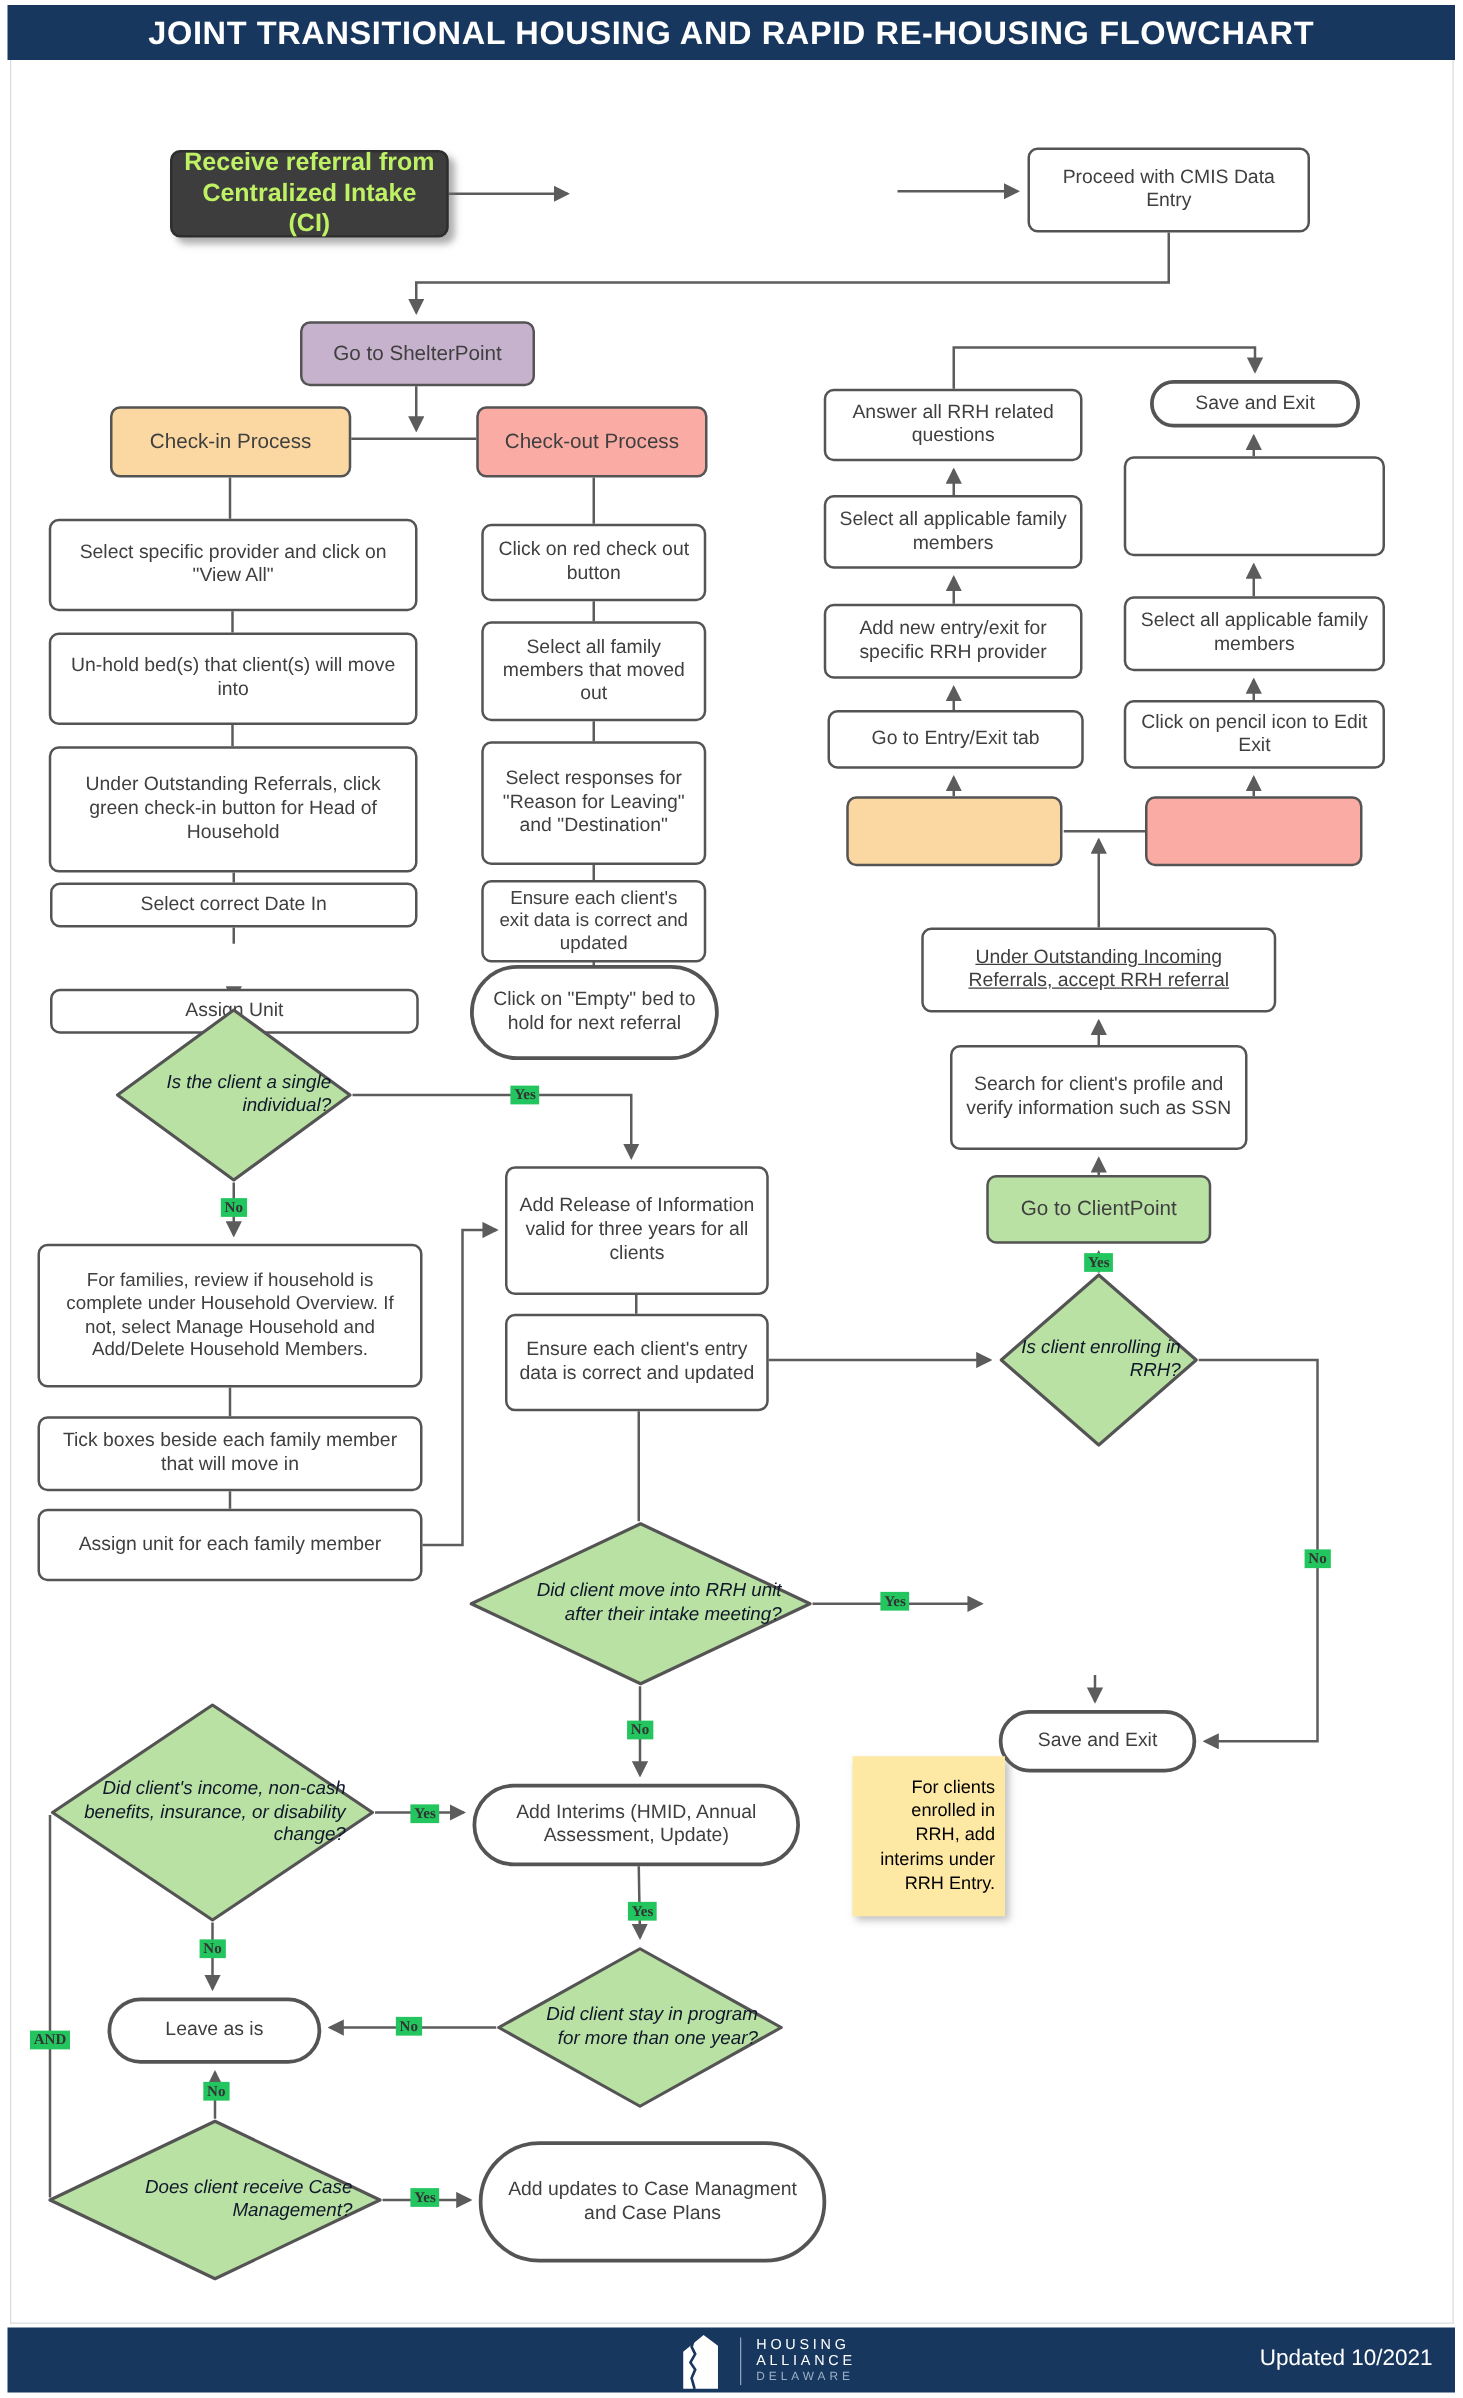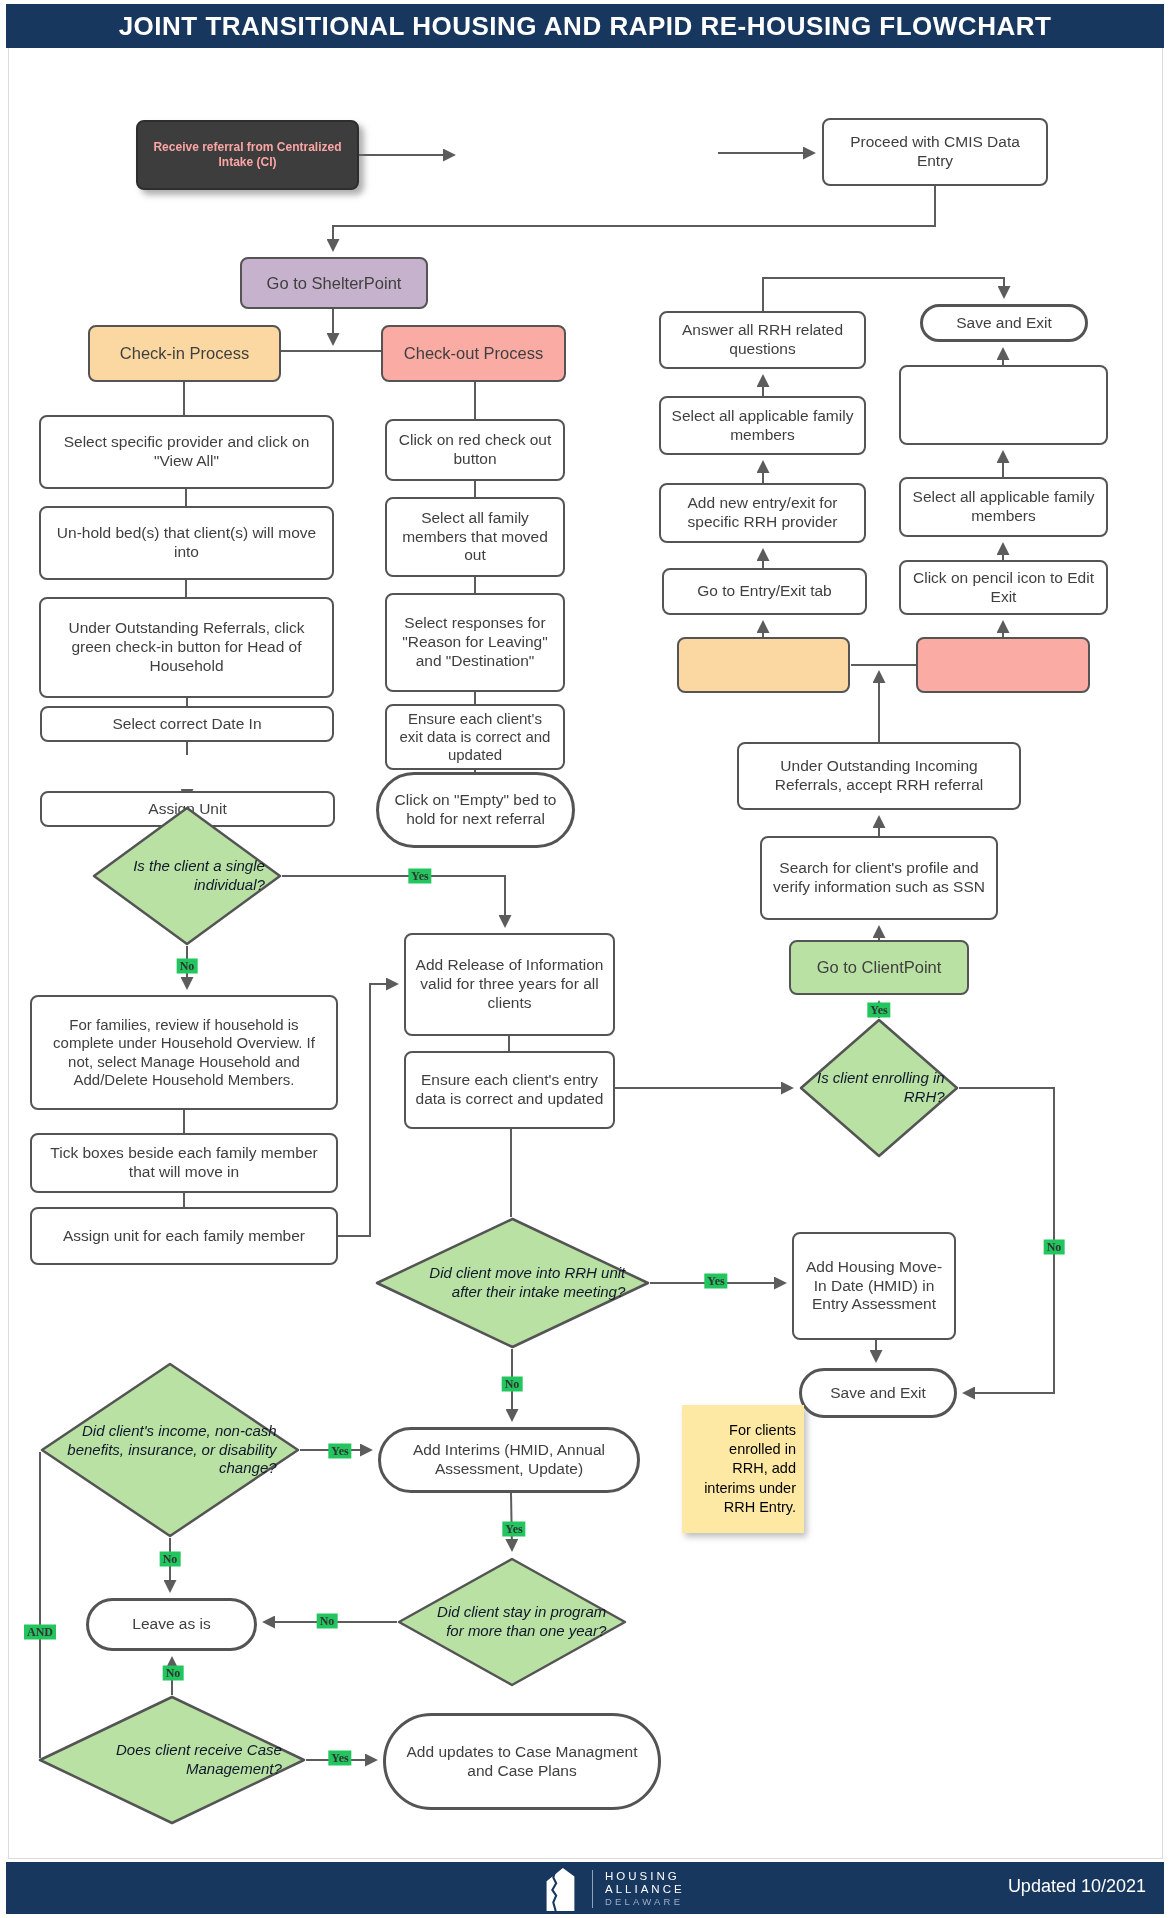--- a/index.html
+++ b/index.html
@@ -8,22 +8,22 @@
   .bar{position:absolute;background:#17375E;}
   #header-bar{left:6px;top:4px;width:1158px;height:44px;display:flex;align-items:center;justify-content:center;}
   #page-title{color:#fff;font-size:26px;font-weight:bold;letter-spacing:.5px;white-space:nowrap;}
   #content-frame{position:absolute;left:8px;top:48px;width:1153px;height:1810px;border:1px solid #dcdcdc;border-top:none;}
   #footer-bar{left:6px;top:1862px;width:1158px;height:52px;}
   
   .node{position:absolute;box-sizing:border-box;display:flex;align-items:center;justify-content:center;
     text-align:center;color:#3F3F3F;font-size:15.5px;line-height:1.22;border:2px solid #545454;
     border-radius:8px;background:#fff;padding:4px 8px;}
   .stadium{border-radius:999px;border-width:3px;}
-  .dark{background:#3D3D3D;color:#fca5a5;font-weight:bold;border-color:#2E2E2E;
-    box-shadow:5px 5px 6px rgba(110,110,110,.55);font-size:12px;}
+  .dark{background:#3D3D3D;color:#bef264;font-weight:bold;border-color:#2E2E2E;
+    box-shadow:5px 5px 6px rgba(110,110,110,.55);font-size:20px;}
   .proc{font-size:16.5px;}
   .diamond{position:absolute;display:flex;align-items:center;justify-content:center;text-align:right;
     color:#0f172a;font-size:15px;line-height:1.25;border:none;background:transparent;padding:0;font-style:italic;}
   .diamond svg{position:absolute;left:0;top:0;width:100%;height:100%;}
   .diamond .dtxt{position:relative;z-index:2;max-width:82%;}
   .note{position:absolute;box-sizing:border-box;display:flex;align-items:center;justify-content:center;
     text-align:right;color:#000000;font-size:14.5px;line-height:1.32;padding:6px 8px;
     box-shadow:3px 4px 6px rgba(130,130,130,.5);margin-left:24px;}
   .edge-label{position:absolute;transform:translate(-50%,-50%);background:#22c55e;color:#333;
     font-size:12px;font-weight:bold;padding:0 3px;z-index:5;white-space:nowrap;font-family:Liberation Serif, serif;}
@@ -71,21 +71,21 @@
   #n-answer-rrh{left:659px;top:311px;width:207px;height:58px;}
   #n-family-a{left:659px;top:396px;width:207px;height:59px;}
   #n-add-new{left:659px;top:483px;width:207px;height:60px;}
   #n-go-entryexit{left:662px;top:568px;width:205px;height:47px;}
   #n-checkin2{left:677px;top:637px;width:173px;height:56px;}
   #n-checkout2{left:916px;top:637px;width:174px;height:56px;}
   #n-responses2{left:899px;top:365px;width:209px;height:80px;}
   #n-family-b{left:899px;top:477px;width:209px;height:60px;}
   #n-click-pencil{left:899px;top:560px;width:209px;height:55px;}
   #n-save-exit1{left:920px;top:304px;width:168px;height:38px;}
-  #n-under-incoming{left:737px;top:742px;width:284px;height:68px;}
+  #n-under-incoming{left:737px;top:742px;width:284px;height:68px;text-decoration:underline;}
   #n-search-profile{left:760px;top:836px;width:238px;height:84px;}
   #n-clientpoint{left:789px;top:940px;width:180px;height:55px;}
   #n-enroll-q{left:799px;top:1018px;width:160px;height:140px;}
   
   #l-yes-single{left:420px;top:876px;}
   #l-no-single{left:187px;top:966px;}
   #l-yes-enroll{left:879px;top:1010px;}
   #l-no-enroll{left:1054px;top:1247px;}
   #l-yes-move{left:716px;top:1281px;}
   #l-no-move{left:512px;top:1384px;}
@@ -195,21 +195,20 @@
   <div class="node stadium" id="n-click-empty">Click on "Empty" bed to hold for next referral</div>
 
   <div class="node" id="n-add-release">Add Release of Information valid for three years for all clients</div>
   <div class="node" id="n-ensure-entry">Ensure each client's entry data is correct and updated</div>
   <div class="diamond" id="n-move-q">
       <svg viewBox="0 0 275 132">
         <polygon points="137.5,2 273,66 137.5,130 2,66" fill="#BAE1A4" stroke="#545454" stroke-width="2.5" stroke-linejoin="round"></polygon>
       </svg>
     <span class="dtxt">Did client move into RRH unit after their intake meeting?</span>
   </div>
-  <div class="node" id="n-add-hmid">Add Housing Move-In Date (HMID) in Entry Assessment</div>
   <div class="node stadium" id="n-save-exit2">Save and Exit</div>
   <div class="note" id="n-note" style="background: rgb(253, 232, 164);">For clients enrolled in RRH, add interims under RRH Entry.</div>
 
   <div class="diamond" id="n-income-q">
       <svg viewBox="0 0 260 176">
         <polygon points="130,2 258,88 130,174 2,88" fill="#BAE1A4" stroke="#545454" stroke-width="2.5" stroke-linejoin="round"></polygon>
       </svg>
     <span class="dtxt">Did client's income, non-cash benefits, insurance, or disability change?</span>
   </div>
   <div class="node stadium" id="n-add-interims">Add Interims (HMID, Annual Assessment, Update)</div>

